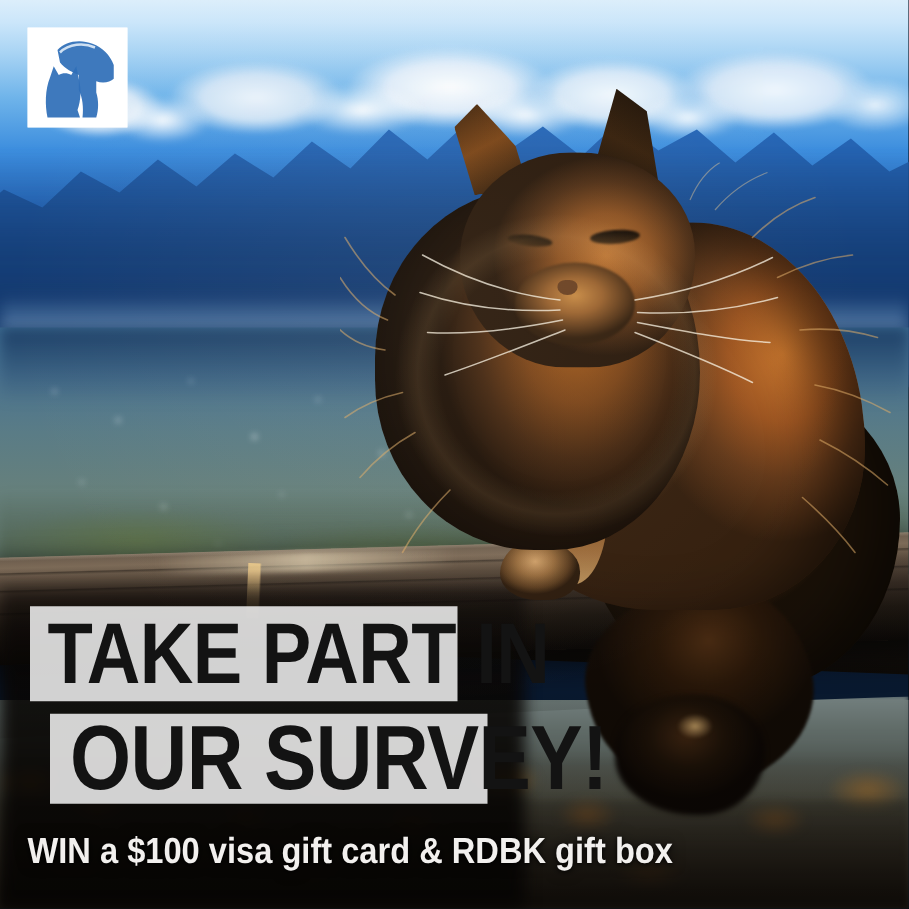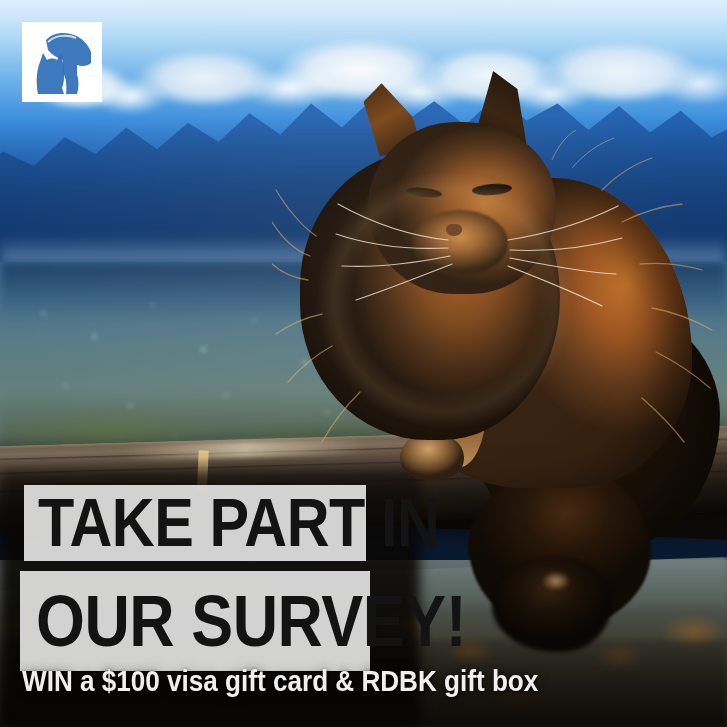--- a/index.html
+++ b/index.html
@@ -343,21 +343,21 @@
   .logo svg { display: block; }
 
   
   .band {
     position: absolute;
     background: rgba(243,243,243,.86);
     display: flex;
     align-items: center;
   }
   .band-1 { left: 24px; top: 485px; width: 342px; height: 76px; }
-  .band-2 { left: 20px; top: 571px; width: 350px; height: 100px; align-items: center; }
+  .band-2 { left: 40px; top: 571px; width: 350px; height: 72px; align-items: center; }
 
   .headline {
     font-family: "Liberation Sans Narrow", "Liberation Sans", sans-serif;
     font-weight: 700;
     color: #131313;
     line-height: .82;
     white-space: nowrap;
     transform: scaleX(.86);
     transform-origin: left center;
     letter-spacing: -0.5px;

